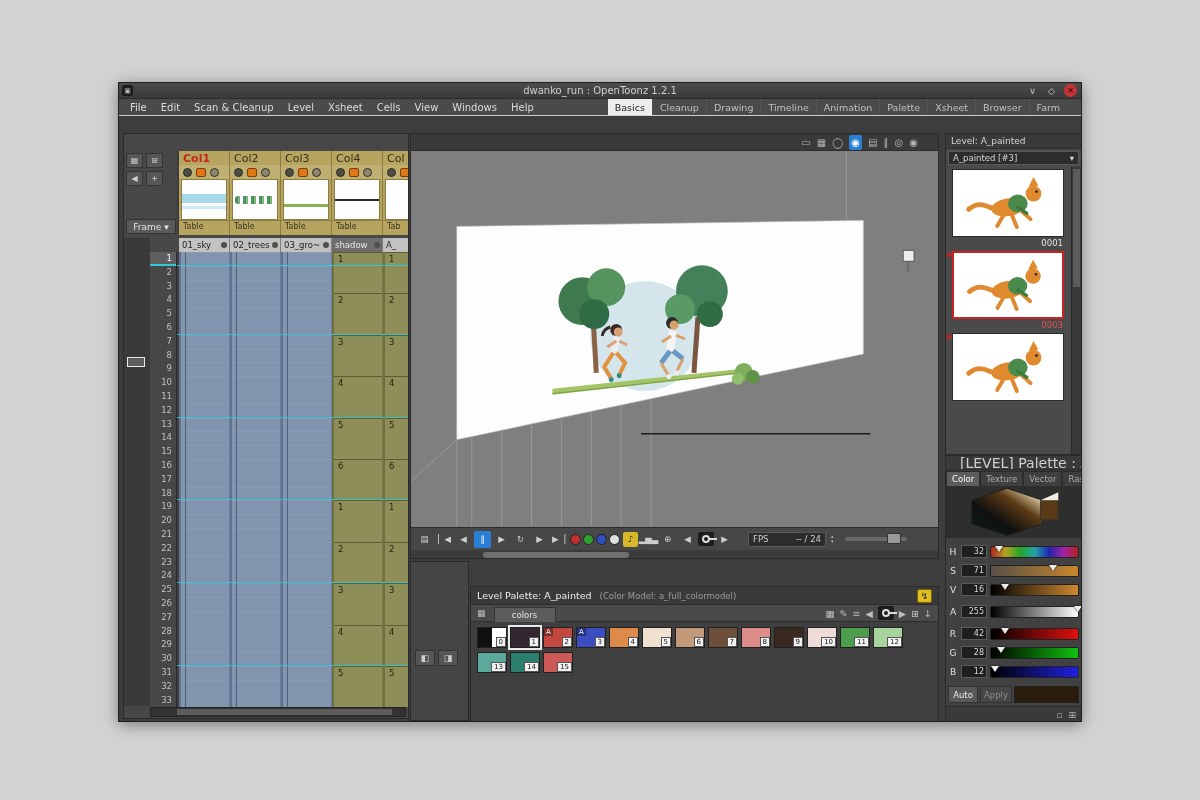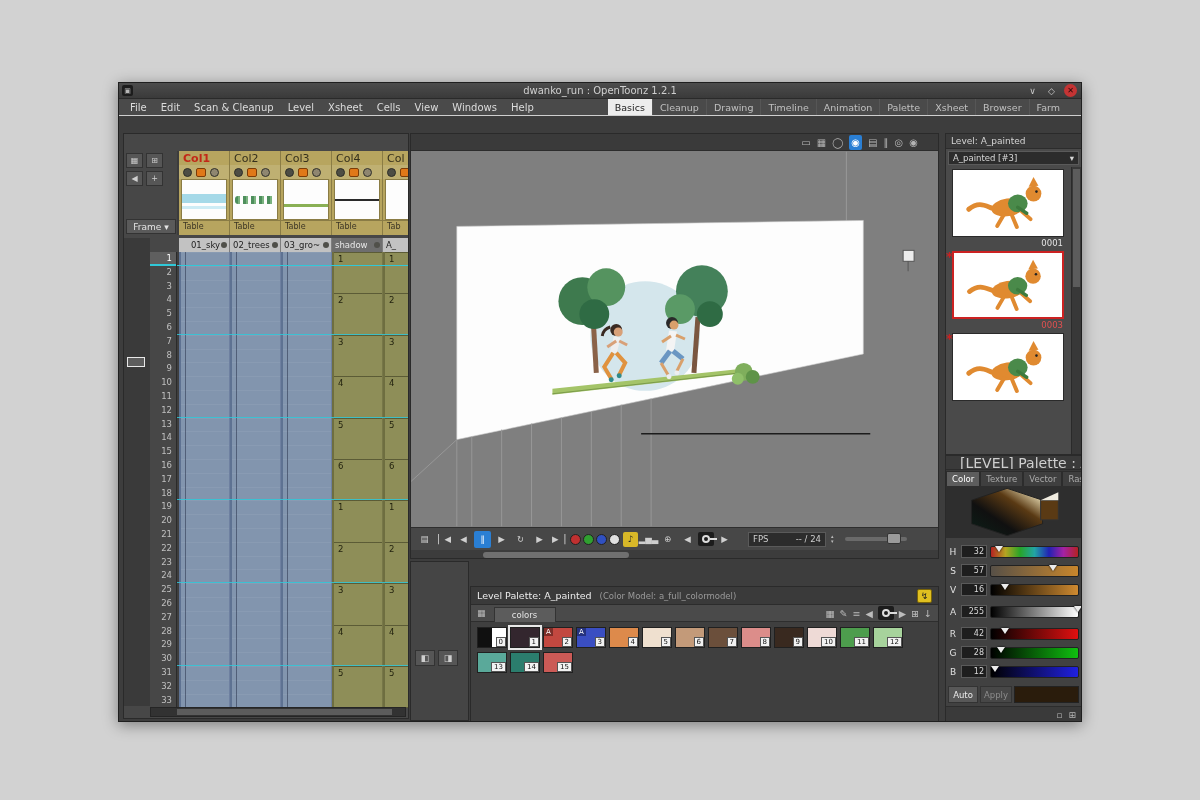--- a/index.html
+++ b/index.html
@@ -327,21 +327,21 @@
             <div class="xcol-name">Col</div>
             <div class="xcol-icons">
               <div class="ic-eye"></div>
               <div class="ic-stand"></div>
             </div>
             <div class="xcol-thumb"></div>
             <div class="xcol-table">Tab</div>
           </div>
         </div>
       <div class="xname-row">
-          <div class="xname" style="left: 2px; text-align: center;">01_sky<div class="xname-dot"></div></div>
+          <div class="xname" style="left: 2px;">01_sky<div class="xname-dot"></div></div>
           <div class="xname" style="left: 53px;">02_trees<div class="xname-dot"></div></div>
           <div class="xname" style="left: 104px;">03_gro~<div class="xname-dot"></div></div>
           <div class="xname dark" style="left: 155px;">shadow<div class="xname-dot"></div></div>
           <div class="xname" style="left: 206px;">A_</div>
         </div>
       <div class="gutter">
         <div class="playhead"></div>
       </div>
       <div class="fcol">
           <div class="fnum current">1</div>
@@ -714,21 +714,21 @@
       <div class="sl-group sl-hsv">
           <div class="sl-row">
             <div class="sl-label">H</div>
             <div class="sl-value">32</div>
             <div class="sl-bar bar-hue">
               <div class="sl-marker" style="left: calc(8.9% - 4px);"></div>
             </div>
           </div>
           <div class="sl-row">
             <div class="sl-label">S</div>
-            <div class="sl-value">57</div>
+            <div class="sl-value">71</div>
             <div class="sl-bar bar-sat">
               <div class="sl-marker" style="left: calc(71% - 4px);"></div>
             </div>
           </div>
           <div class="sl-row">
             <div class="sl-label">V</div>
             <div class="sl-value">16</div>
             <div class="sl-bar bar-val">
               <div class="sl-marker" style="left: calc(16% - 4px);"></div>
             </div>

